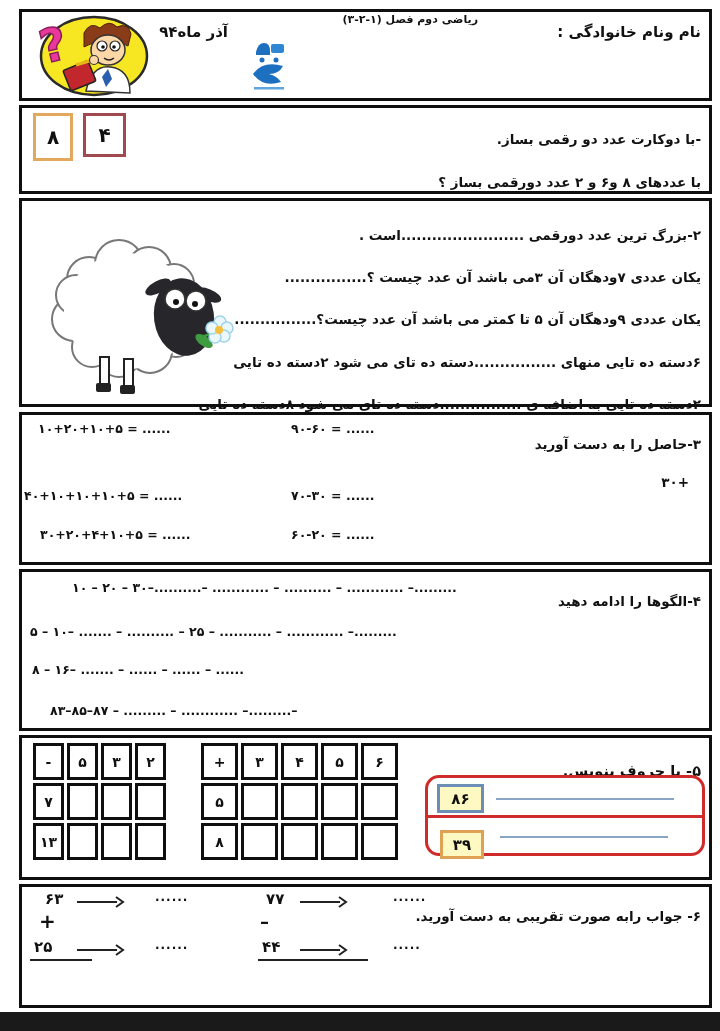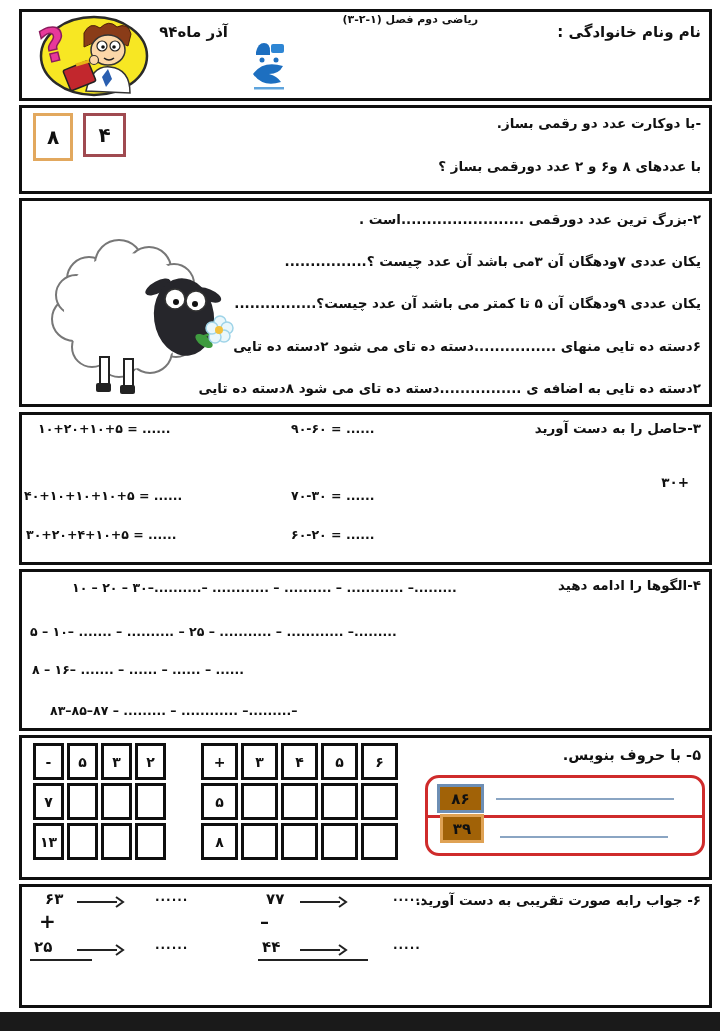--- a/index.html
+++ b/index.html
@@ -4,34 +4,34 @@
 <style>
   html,body{margin:0;padding:0;}
   body{width:720px;height:1031px;background:#ffffff;position:relative;
        font-family:"DejaVu Sans",sans-serif;font-weight:700;color:#111;overflow:hidden;}
   .page{position:absolute;inset:0;}
   .section{position:absolute;left:19px;width:693px;border:3px solid #0f0f0f;
            background:#fff;box-sizing:border-box;}
   .abs{position:absolute;white-space:nowrap;}
   .rtl{direction:rtl;text-align:right;}
   .ltr{direction:ltr;text-align:left;}
-  .txt{font-size:13.5px;}
+  .txt{font-size:13.5px;margin-top:16px;}
   .eq{font-size:12.5px;letter-spacing:.5px;}
   .card{position:absolute;background:#fff;display:flex;align-items:center;justify-content:center;
         font-size:20px;box-sizing:border-box;}
   .card-4{border:3px solid #a04a50;}
   .card-8{border:3px solid #e2a85e;}
   .tbl{position:absolute;display:flex;flex-direction:column;gap:3px;}
   .trow{display:flex;gap:3px;}
   .tcell{border:3px solid #0f0f0f;background:#fff;box-sizing:border-box;
          display:flex;align-items:center;justify-content:center;font-size:14px;}
   .sub .tcell{width:31px;height:37px;}
   .add .tcell{width:37px;height:37px;}
   .redbox{position:absolute;border:3px solid #cf2b2b;border-radius:14px;background:#fff;box-sizing:border-box;}
-  .numbox{position:absolute;background:#a16207;display:flex;align-items:center;justify-content:center;
+  .numbox{position:absolute;background:#fef9c3;display:flex;align-items:center;justify-content:center;
           font-size:15px;box-sizing:border-box;}
   .num-86{border:3px solid #6d8eb4;}
   .num-39{border:3px solid #dfa254;}
   .ansline{position:absolute;height:2px;background:#8aa5c3;}
   .red-divider{position:absolute;left:0;right:0;height:3px;background:#cf2b2b;}
   .dots{font-size:12px;letter-spacing:1px;}
   .bignum{font-size:15px;}
   .op{font-size:20px;line-height:1;}
   .under{position:absolute;border-bottom:2.5px solid #222;}
   .bottombar{position:absolute;left:0;top:1012px;width:720px;height:19px;background:#1a1a1a;}
@@ -129,21 +129,21 @@
     <div class="abs rtl txt" style="right:8px;top:137px;" dir="rtl">۶دسته ده تایی منهای ................دسته ده تای می شود ۲دسته ده تایی</div>
     <div class="abs rtl txt" style="right:8px;top:179px;" dir="rtl">۲دسته ده تایی به اضافه ی ................دسته ده تای می شود ۸دسته ده تایی</div>
   </div>
 
   <div class="section" style="top:412px;height:153px;">
     <div class="abs rtl txt" style="right:8px;top:5px;" dir="rtl">۳-حاصل را به دست آورید</div>
     <div class="abs ltr eq" style="right:20px;top:35px;font-size:13.5px;margin-top:24px;" dir="ltr">۳۰+</div>
 
     <div class="abs ltr eq" style="left:16px;top:6px;" dir="ltr">۱۰+۲۰+۱۰+۵ = ......</div>
     <div class="abs ltr eq" style="left:2px;top:73px;" dir="ltr">۴۰+۱۰+۱۰+۱۰+۵ = ......</div>
-    <div class="abs ltr eq" style="left:4px;top:112px;text-align:right;" dir="ltr">۳۰+۲۰+۴+۱۰+۵ = ......</div>
+    <div class="abs ltr eq" style="left:18px;top:112px;text-align:right;" dir="ltr">۳۰+۲۰+۴+۱۰+۵ = ......</div>
 
     <div class="abs ltr eq" style="left:269px;top:6px;" dir="ltr">۹۰-۶۰  =  ......</div>
     <div class="abs ltr eq" style="left:269px;top:73px;" dir="ltr">۷۰-۳۰  =  ......</div>
     <div class="abs ltr eq" style="left:269px;top:112px;" dir="ltr">۶۰-۲۰  =  ......</div>
   </div>
 
   <div class="section" style="top:569px;height:162px;">
     <div class="abs rtl txt" style="right:8px;top:5px;" dir="rtl">۴-الگوها را ادامه دهید</div>
     <div class="abs ltr eq" style="left:18px;top:8px;margin-left:32px;" dir="ltr">۱۰ – ۲۰ – ۳۰–..........– ............ – .......... – ............ –.........</div>
     <div class="abs ltr eq" style="left:8px;top:52px;" dir="ltr">۵ – ۱۰– ....... – .......... – ۲۵ – ........... – ............ –.........</div>
@@ -196,21 +196,21 @@
         <div class="tcell"></div>
         <div class="tcell"></div>
         <div class="tcell"></div>
       </div>
     </div>
 
     <div class="redbox" style="left:403px;top:37px;width:280px;height:81px;">
       <div class="numbox num-86" style="left:9px;top:6px;width:47px;height:29px;">۸۶</div>
       <div class="ansline" style="left:68px;top:20px;width:178px;"></div>
       <div class="red-divider" style="top:37px;"></div>
-      <div class="numbox num-39" style="left:12px;top:36px;width:44px;height:29px;text-align:right;">۳۹</div>
+      <div class="numbox num-39" style="left:12px;top:52px;width:44px;height:29px;text-align:right;">۳۹</div>
       <div class="ansline" style="left:72px;top:58px;width:168px;"></div>
     </div>
   </div>
 
   <div class="section" style="top:884px;height:124px;">
     <div class="abs rtl txt" style="right:8px;top:5px;" dir="rtl">۶- جواب رابه صورت تقریبی به دست آورید.</div>
 
     <div class="abs ltr bignum" style="left:23px;top:3px;" dir="ltr">۶۳</div>
     <div class="abs" style="left:55px;top:9px;">
       <svg width="48" height="12">

